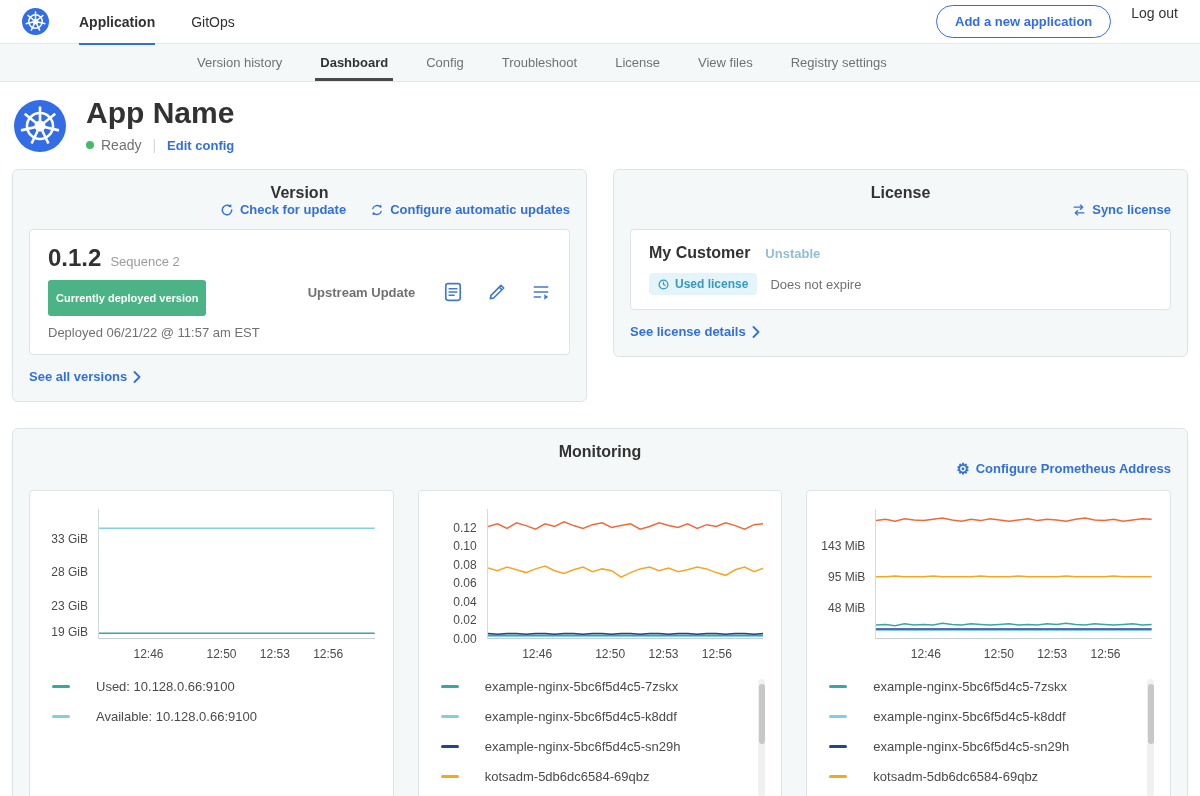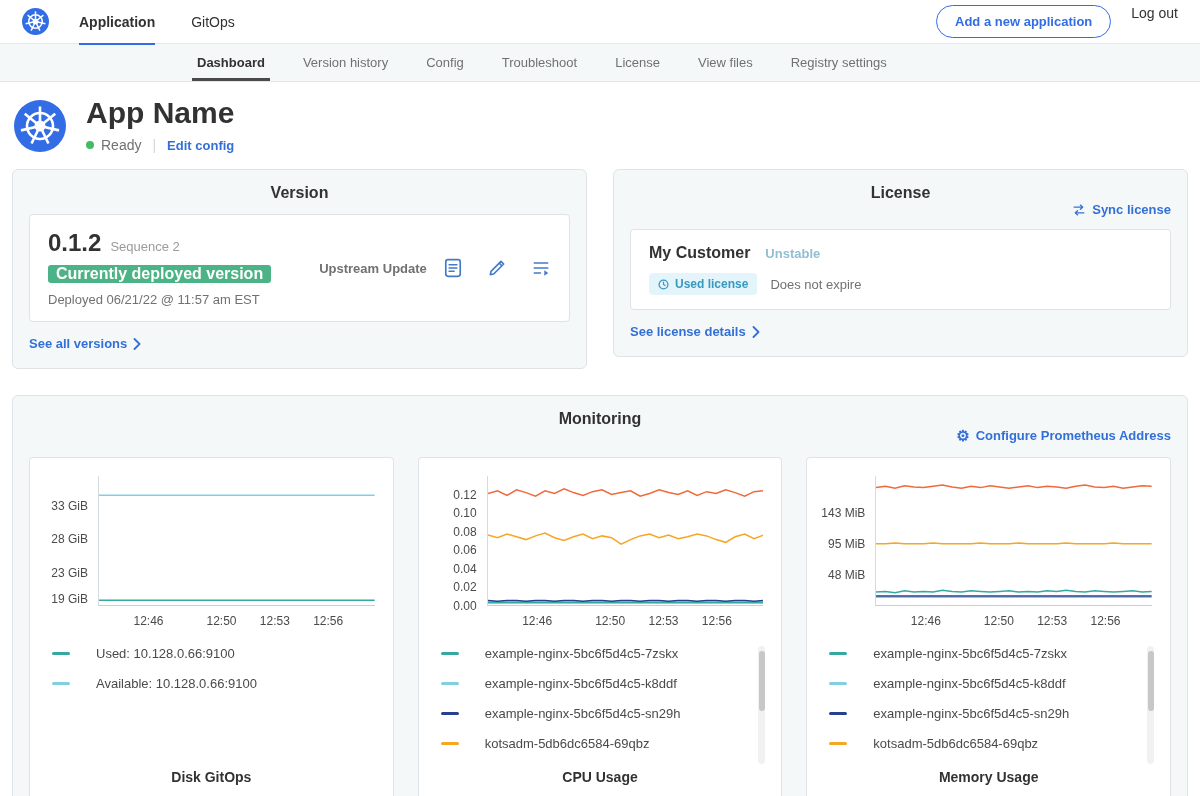--- a/index.html
+++ b/index.html
@@ -35,21 +35,21 @@
   .cards-row { display: flex; gap: 26px; margin: 4px 12px 0; align-items: flex-start; }
   .card { flex: 1; background: #f5f8f9; border: 1px solid #dfe3e6; border-radius: 6px; padding: 14px 16px 16px; }
   .card-header { display: flex; align-items: center; flex-direction: column; }
   .card-title { font-size: 16px; font-weight: bold; }
   .card-links { margin-left: auto; display: flex; gap: 24px; align-items: center; }
   .inner-box { background: #fff; border: 1px solid #dfe3e6; border-radius: 4px; margin-top: 12px; padding: 14px 18px; }
   .version-box { display: flex; align-items: center; }
   .vnum-row { display: flex; align-items: baseline; }
   .vnum { font-size: 24px; font-weight: bold; }
   .vseq { font-size: 13px; color: #9b9b9b; margin-left: 9px; }
-  .badge-green { display: inline-block; background: #4cb386; color: #fff; font-size: 16px; font-weight: bold; padding: 0 8px; border-radius: 3px; margin-top: 8px; }
+  .badge-green { display: inline-block; background: #4cb386; color: #fff; font-size: 11px; font-weight: bold; padding: 12px 8px; border-radius: 3px; margin-top: 8px; }
   .deployed { font-size: 13px; color: #717171; margin-top: 9px; }
   .upstream { font-size: 13px; font-weight: bold; color: #717171; margin-left: 48px; }
   .vicons { margin-left: auto; display: flex; gap: 24px; color: #4379c9; align-items: center; }
   .vicons svg { cursor: pointer; }
   .see-link { margin-top: 14px; }
   .cust-row { display: flex; align-items: baseline; gap: 15px; }
   .cust-name { font-size: 16px; font-weight: bold; }
   .channel { font-size: 13px; font-weight: bold; color: #92bed2; }
   .lic-badges { display: flex; align-items: center; gap: 13px; margin-top: 11px; }
   .trial { background: #e3f4fb; color: #3799bd; font-size: 12px; font-weight: bold; padding: 4px 9px; border-radius: 4px; display: inline-flex; align-items: center; gap: 6px; }
@@ -96,22 +96,22 @@
   </svg>
   <div class="top-tab active">Application</div>
   <div class="top-tab">GitOps</div>
   <div class="nav-right">
     <button class="add-btn">Add a new application</button>
     <span class="logout">Log out</span>
   </div>
 </header>
 
 <nav class="subnav">
+  <div class="subnav-item">Version history</div>
   <div class="subnav-item active">Dashboard</div>
-  <div class="subnav-item">Version history</div>
   <div class="subnav-item">Config</div>
   <div class="subnav-item">Troubleshoot</div>
   <div class="subnav-item">License</div>
   <div class="subnav-item">View files</div>
   <div class="subnav-item">Registry settings</div>
 </nav>
 
 <section class="app-header">
   <svg class="logo-lg" viewBox="0 0 32 32">
     <circle cx="16" cy="16" r="16" fill="#326de6"></circle>
@@ -135,20 +135,38 @@
       <span class="vbar">|</span>
       <span class="blue-link">Edit config</span>
     </div>
   </div>
 </section>
 
 <div class="cards-row">
   <div class="card">
     <div class="card-header">
       <span class="card-title">Version</span>
+      <span class="card-links">
+        <span class="blue-link">
+          <svg width="14" height="14" viewBox="0 0 16 16">
+              <path d="M13.4 8a5.4 5.4 0 1 1-1.9-4.1" fill="none" stroke="currentColor" stroke-width="1.7" stroke-linecap="round"></path>
+              <path d="M12.6 1.2l.5 3.6-3.5-.7z" fill="currentColor"></path>
+            </svg>
+          <span>Check for update</span>
+        </span>
+        <span class="blue-link">
+          <svg width="14" height="14" viewBox="0 0 16 16">
+              <path d="M3.2 6.4A5.2 5.2 0 0 1 12 4.6" fill="none" stroke="currentColor" stroke-width="1.6" stroke-linecap="round"></path>
+              <path d="M12.8 1.6l.3 3.4-3.3-.6z" fill="currentColor"></path>
+              <path d="M12.8 9.6A5.2 5.2 0 0 1 4 11.4" fill="none" stroke="currentColor" stroke-width="1.6" stroke-linecap="round"></path>
+              <path d="M3.2 14.4l-.3-3.4 3.3.6z" fill="currentColor"></path>
+            </svg>
+          <span>Configure automatic updates</span>
+        </span>
+      </span>
     </div>
     <div class="inner-box version-box">
       <div>
         <div class="vnum-row">
           <span class="vnum">0.1.2</span>
           <span class="vseq">Sequence 2</span>
         </div>
         <span class="badge-green">Currently deployed version</span>
         <div class="deployed">Deployed 06/21/22 @ 11:57 am EST</div>
       </div>

